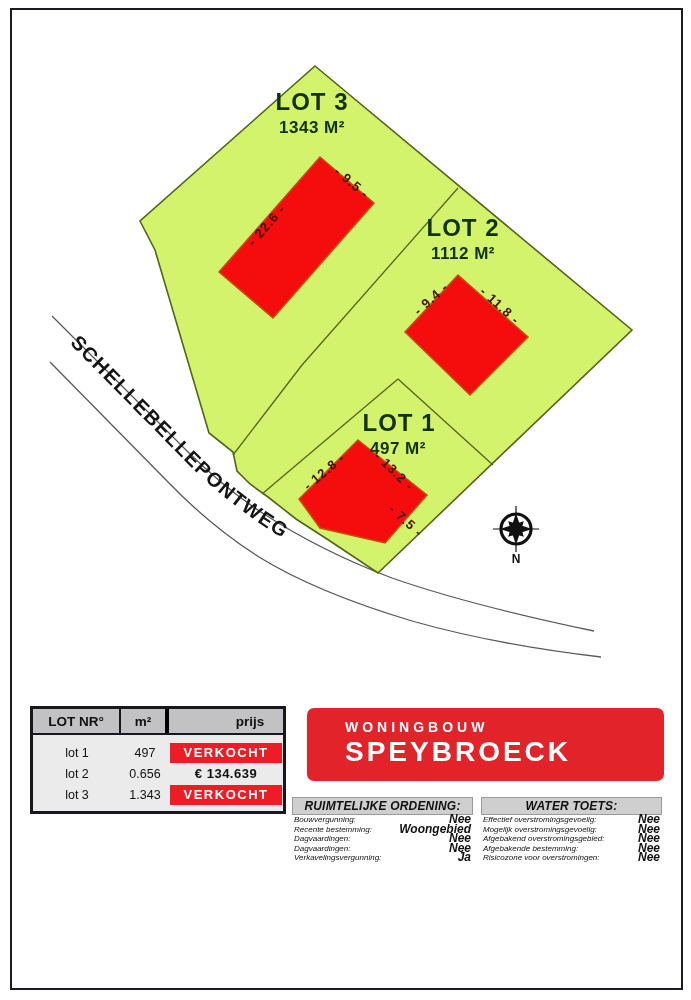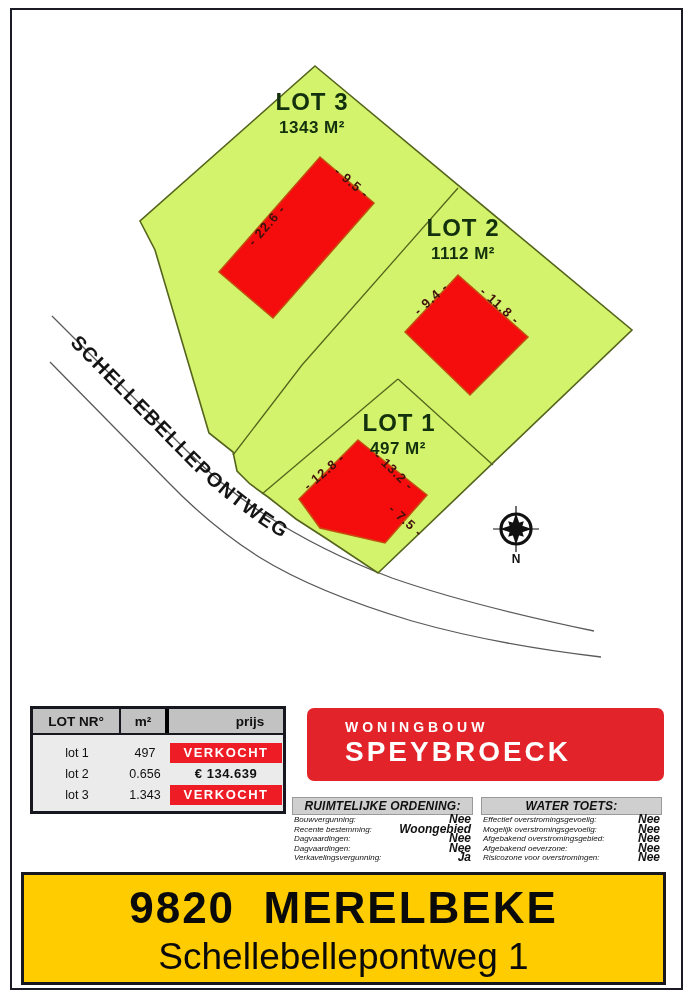--- a/index.html
+++ b/index.html
@@ -179,26 +179,22 @@
       </div>
     <div class="rw">
         <span>Mogelijk overstromingsgevoelig:</span>
         <b>Nee</b>
       </div>
     <div class="rw">
         <span>Afgebakend overstromingsgebied:</span>
         <b>Nee</b>
       </div>
     <div class="rw">
-        <span>Afgebakend oeverzone:</span>
+        <span>Afgebakende bestemming:</span>
         <b>Nee</b>
       </div>
     <div class="rw">
         <span>Risicozone voor overstromingen:</span>
         <b>Nee</b>
       </div>
   </div>
 
-  <div class="banner">
-    <div class="b1">9820  MERELBEKE</div>
-    <div class="b2">Schellebellepontweg 1</div>
-  </div>
 </div>
 
 </body></html>

